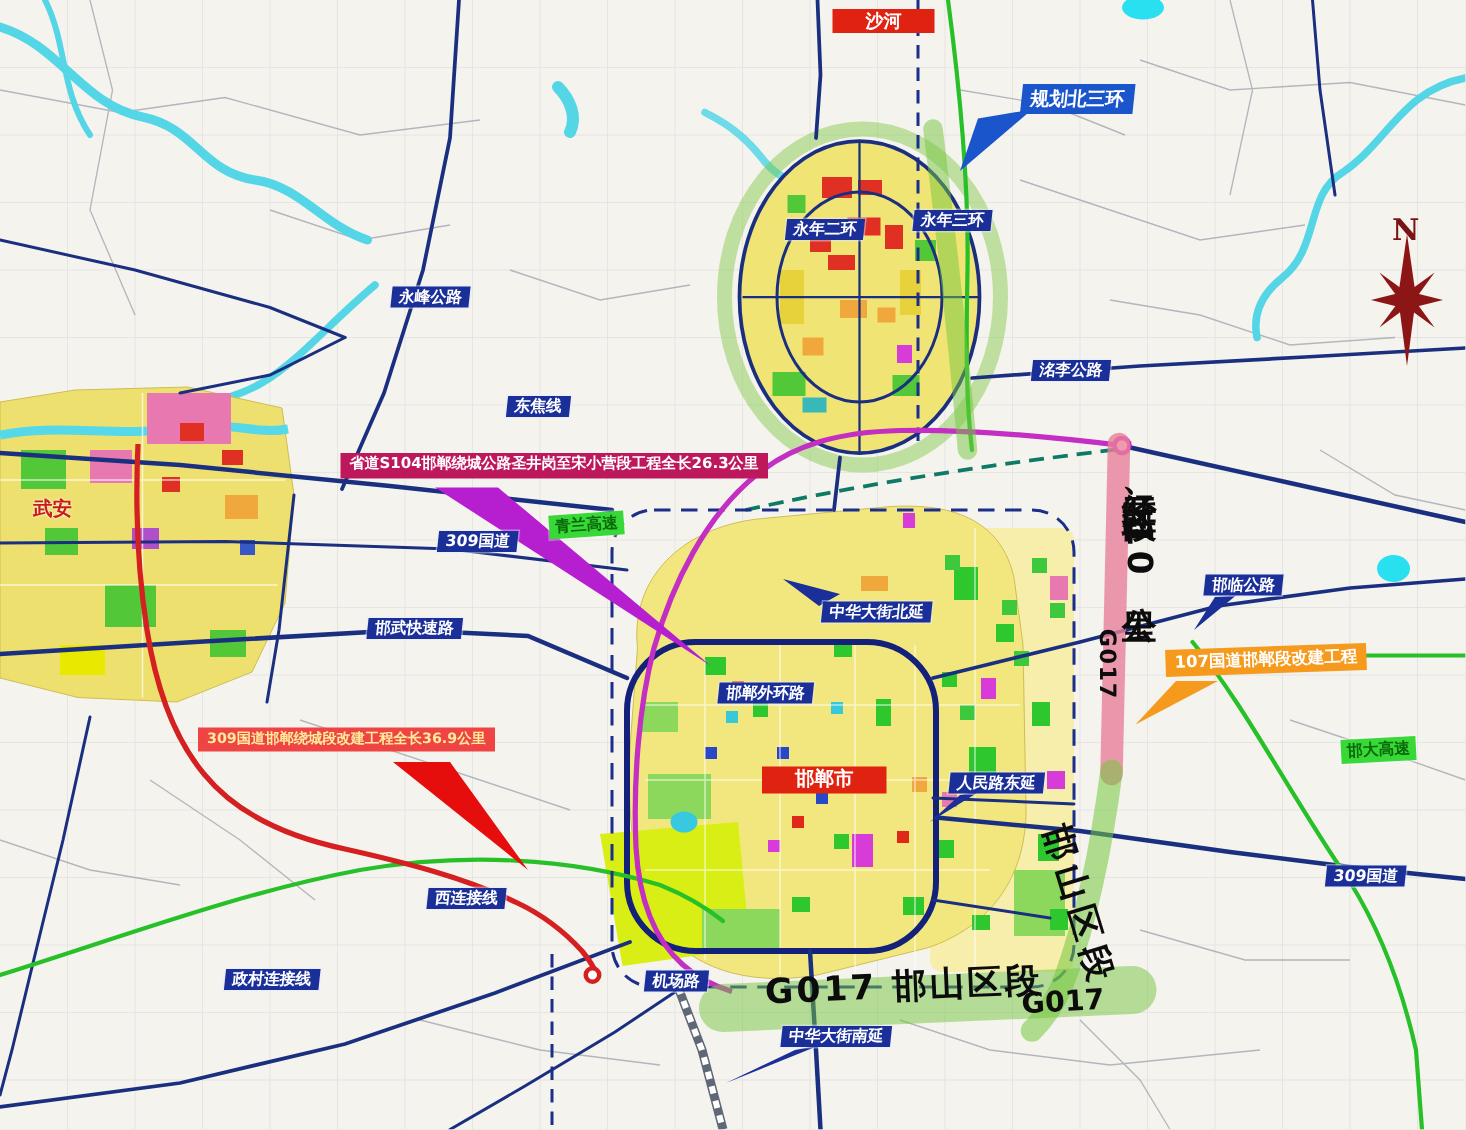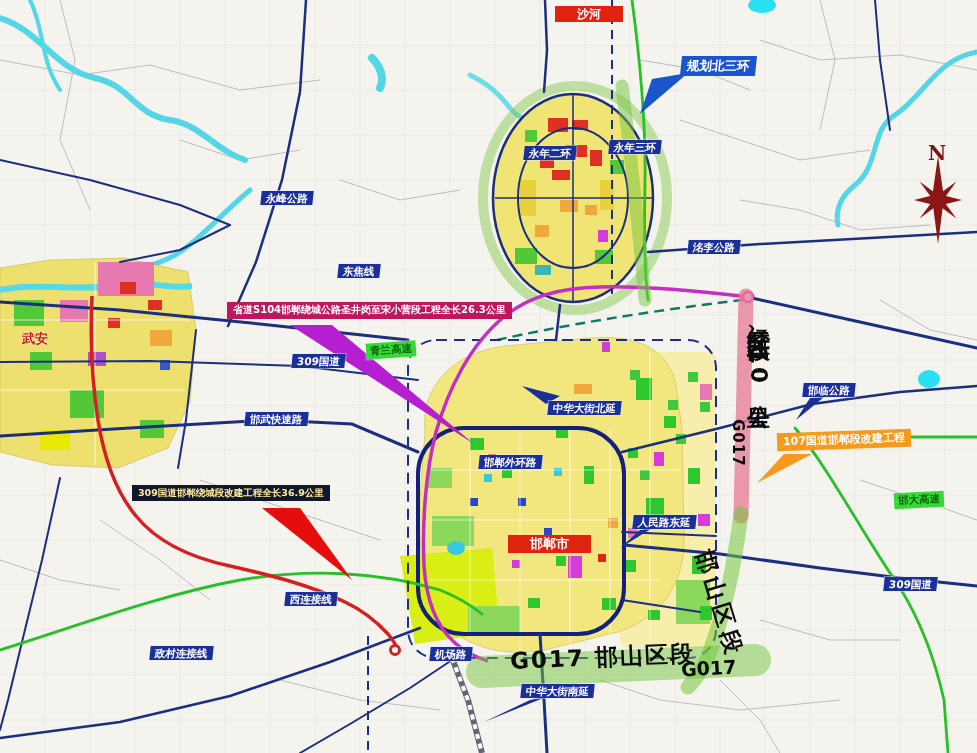--- a/index.html
+++ b/index.html
@@ -13,21 +13,21 @@
             box-shadow:0 0 0 1px rgba(230,235,255,.45);}
   
   .lbl-place{background:#e02211;color:#fff;font-weight:bold;padding:1px 22px;line-height:1.2;}
   .lbl-place-plain{color:#c81c1c;font-weight:bold;text-shadow:0 0 2px #fff;}
   
   .lbl-green{background:#38d838;color:#0a6a0a;font-size:10.5px;font-weight:bold;
              padding:1px 4px;box-shadow:0 0 0 1px rgba(255,255,255,.3);}
   
   .callout{color:#fff;font-weight:bold;padding:2px 6px;line-height:1.25;}
   .co-purple{background:#be185d;font-size:10px;}
-  .co-red{background:#0f172a;color:#ffeb9a;font-size:9.5px;}
+  .co-red{background:#ef4444;color:#ffeb9a;font-size:9.5px;}
   .co-orange{background:#f59a1d;font-size:11px;transform:rotate(-2deg);}
   .co-blue{background:#1b55cc;font-size:12.5px;transform:skewX(-6deg);}
   
   .seg{color:#0c0c0c;font-weight:900;}
   .vtext{writing-mode:vertical-rl;text-orientation:mixed;}
   #seg-jingkai{left:744px;top:310px;height:205px;font-size:23px;letter-spacing:3px;}
   #seg-g017v{left:729px;top:419px;height:60px;font-size:15px;letter-spacing:1px;}
   #seg-hanshan-diag{left:718px;top:546px;font-size:23px;letter-spacing:5px;
                     transform:rotate(73deg);transform-origin:left top;}
   #seg-bottom-main{left:510px;top:642px;font-size:23px;letter-spacing:2px;transform:rotate(-2.5deg);}
@@ -258,21 +258,21 @@
       <path d="M938,174 L942,199 L938,226 L934,199 Z"></path>
       <path d="M912,200 L938,196 L964,200 L938,204 Z"></path>
     </g>
   </g>
 </svg>
 
   <div class="abs seg" id="compass-n">N</div>
 
   <div class="abs lbl-place" style="left:555px;top:6px;font-size:12px;">沙河</div>
   <div class="abs lbl-place-plain" style="left:6px;top:330px;font-size:13px;margin-left:16px;">武安</div>
-  <div class="abs lbl-place" style="left:508px;top:535px;font-size:13px;">邯郸市</div>
+  <div class="abs lbl-place" style="left:508px;top:511px;font-size:13px;">邯郸市</div>
 
   <div class="abs callout co-blue" style="left:681px;top:56px;">规划北三环</div>
   <div class="abs callout co-purple" style="left:227px;top:302px;">省道S104邯郸绕城公路圣井岗至宋小营段工程全长26.3公里</div>
   <div class="abs callout co-red" style="left:132px;top:485px;">309国道邯郸绕城段改建工程全长36.9公里</div>
   <div class="abs callout co-orange" style="left:777px;top:431px;">107国道邯郸段改建工程</div>
 
   <div class="abs lbl-road" style="left:261px;top:191px;">永峰公路</div>
   <div class="abs lbl-road" style="left:338px;top:264px;">东焦线</div>
   <div class="abs lbl-road" style="left:292px;top:354px;">309国道</div>
   <div class="abs lbl-road" style="left:245px;top:412px;">邯武快速路</div>

